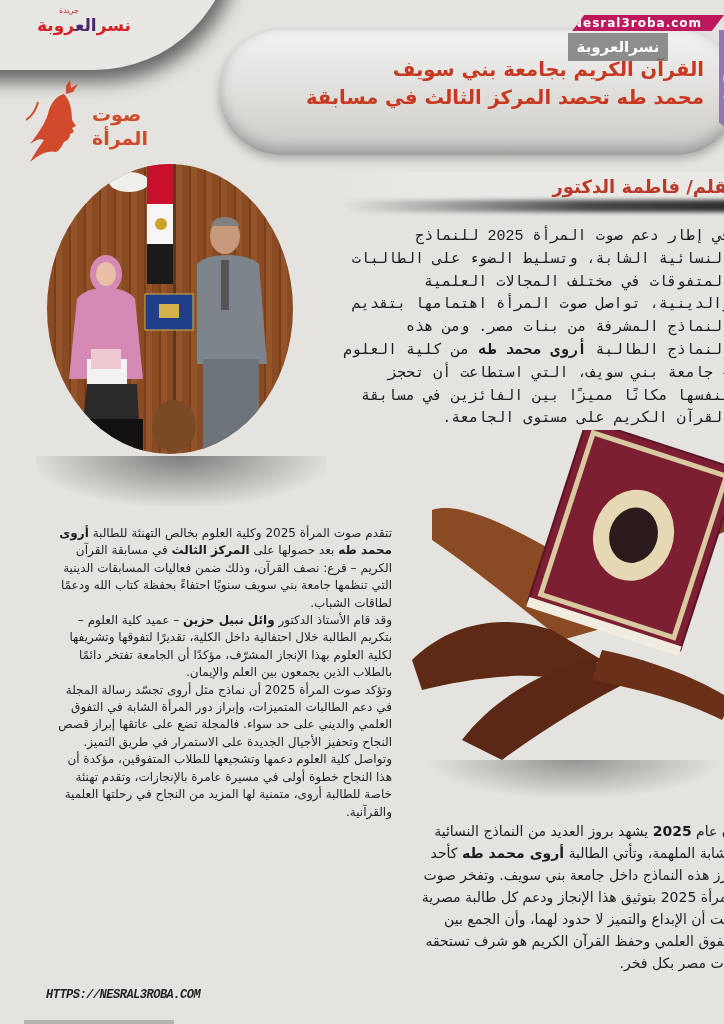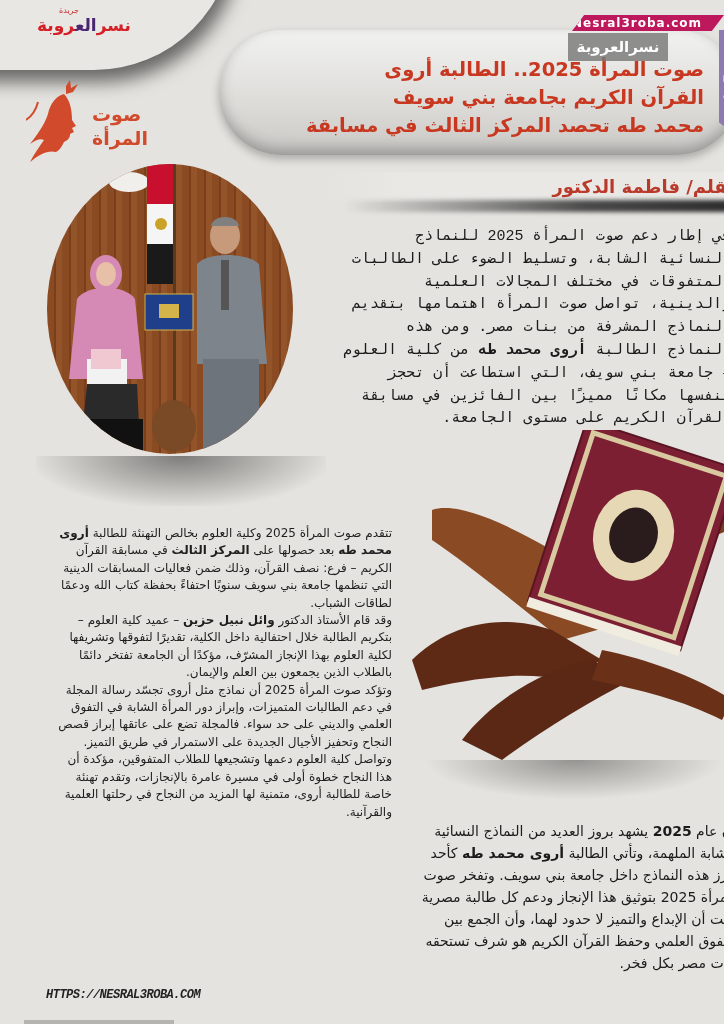--- a/index.html
+++ b/index.html
@@ -144,21 +144,20 @@
 <body>
 
 <div class="abs corner-blob"></div>
 <div class="abs logo">
   <span class="logo-small">جريدة</span>
   <span class="logo-main"><span>نسر</span><span class="purple">الع</span><span>روبة</span></span>
 </div>
 
 <div class="abs headline-pill"></div>
 <div class="abs headline">
-  <div>صوت المرأة 2025.. الطالبة أروى</div>
   <div>القرآن الكريم بجامعة بني سويف</div>
   <div>محمد طه تحصد المركز الثالث في مسابقة</div>
 </div>
 
 <div class="abs site-badge">Nesral3roba.com</div>
 <div class="abs watermark-logo">نسرالعروبة</div>
 <div class="abs social-strip">
   <span>f</span>
   <span>t</span>
   <span>▶</span>

